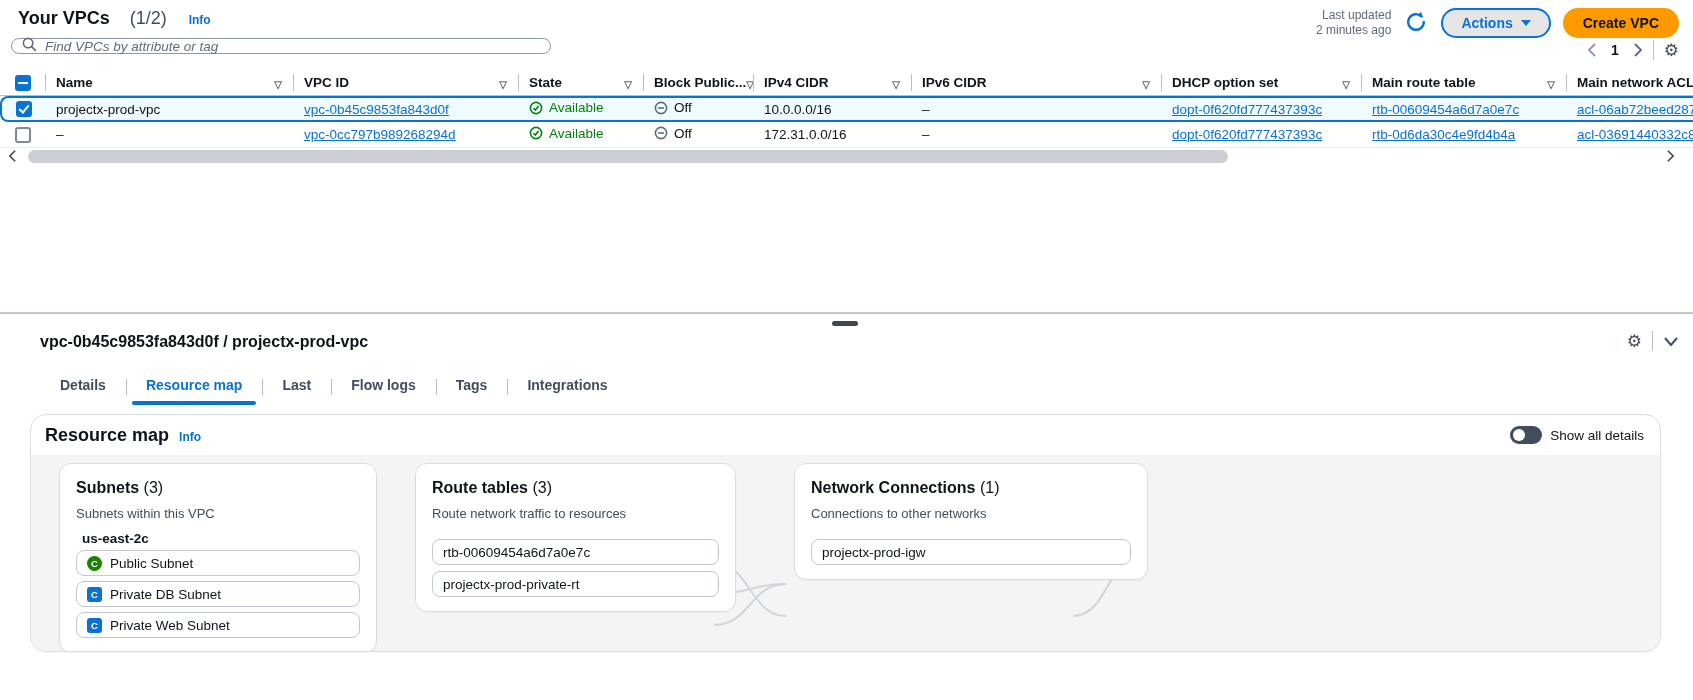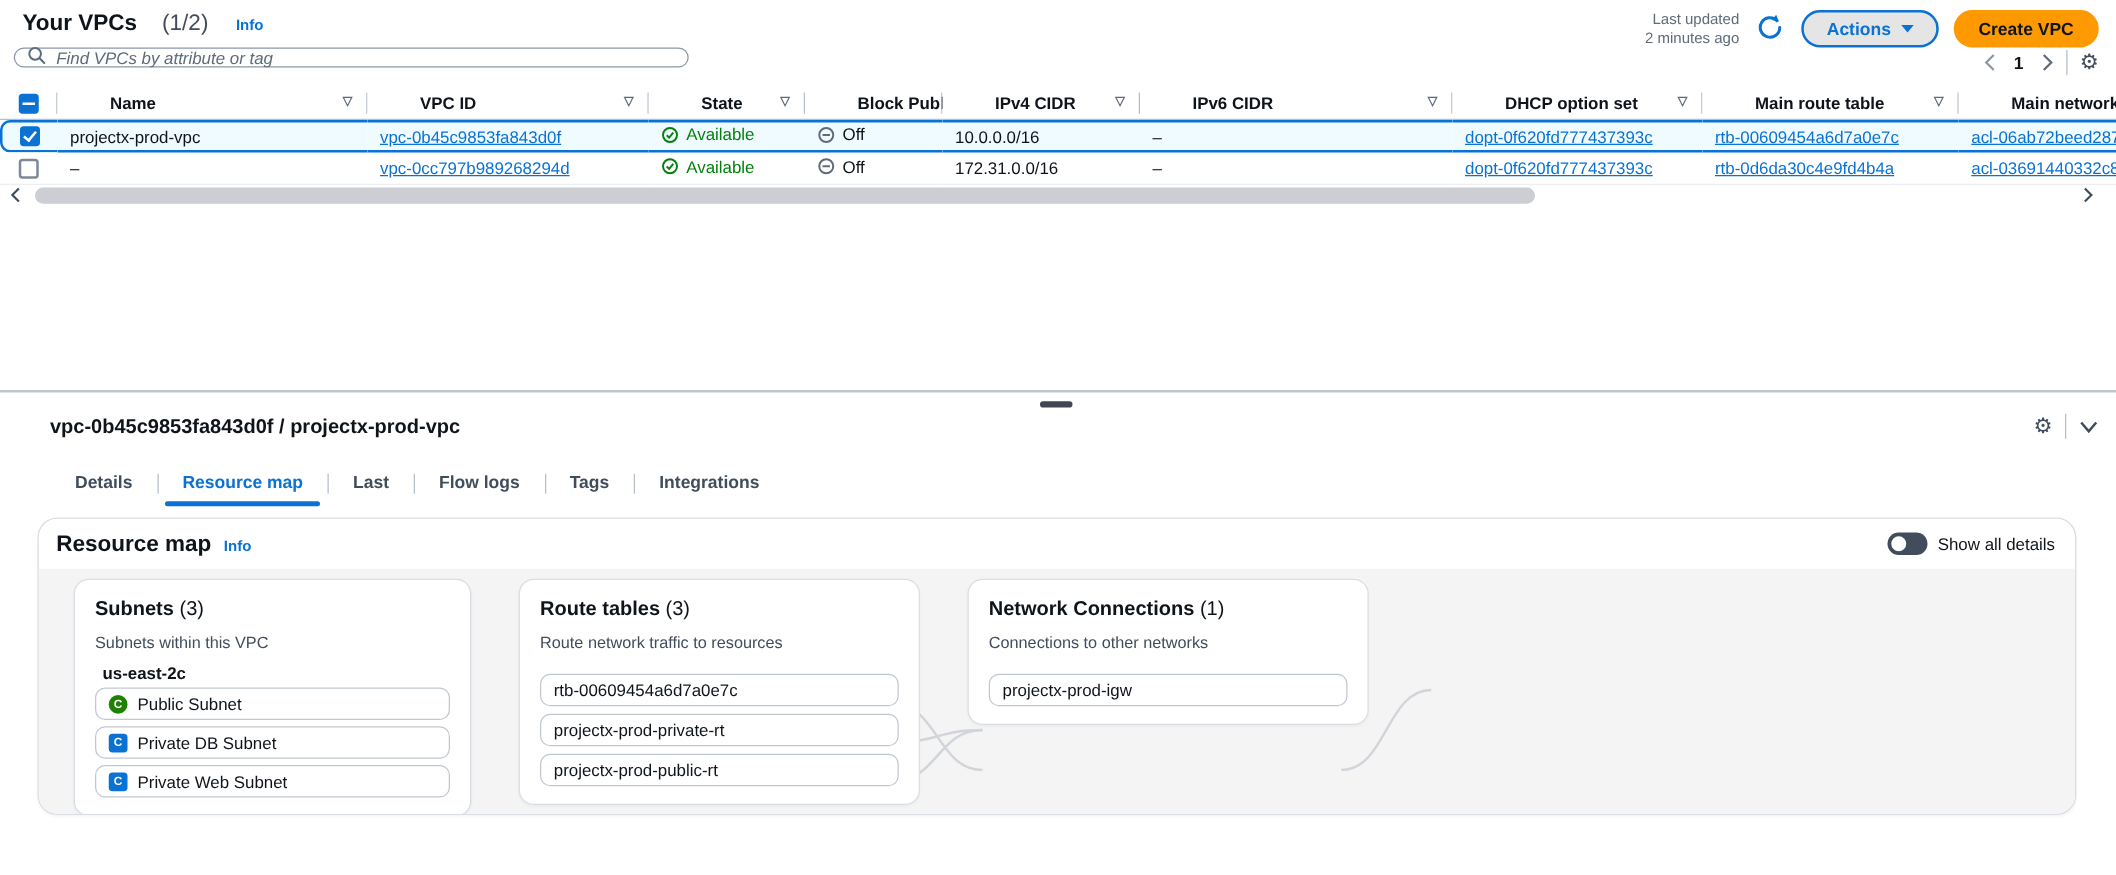--- a/index.html
+++ b/index.html
@@ -29,21 +29,21 @@
   .search-wrap input::placeholder { color:#5f6b7a; font-style:italic; }
   .top-controls { position:absolute; top:40px; right:14px; display:flex; align-items:center; gap:10px; }
   .page-num { font-weight:700; font-size:14px; color:#0f141a; padding:0 4px; }
   .v-sep { width:1px; height:20px; background:#b6bec9; }
 
   
   .table-clip { position:absolute; top:70px; left:0; width:1693px; height:80px; overflow:hidden; }
   table { border-collapse:separate; border-spacing:0; table-layout:fixed; width:1767px; font-size:13.5px; }
   th, td { height:26px; padding:0 8px 0 10px; text-align:left; white-space:nowrap; overflow:hidden; vertical-align:middle; }
   th { font-weight:700; font-size:13.5px; border-bottom:1px solid #b6bec9; position:relative; }
-  th .th-flex { display:flex; align-items:flex-start; justify-content:space-between;margin-left:32px; }
+  th .th-flex { display:flex; align-items:flex-end; justify-content:space-between; }
   .filter-ico { color:#5f6b7a; font-size:10px; margin-right:4px; }
   th.has-div::after { content:''; position:absolute; right:0; top:4px; bottom:4px; width:1px; background:#b6bec9; }
   tr.selected td { background:#f0fbff; border-top:2px solid #0972d3; border-bottom:2px solid #0972d3; }
   tr.selected td:first-child { border-left:2px solid #0972d3; border-top-left-radius:8px; border-bottom-left-radius:8px; }
   tr.plain td { border-bottom:1px solid #ebeef2; }
   td.cb-cell, th.cb-cell { text-align:center; padding:0; }
   .cb { width:16px; height:16px; border-radius:3px; display:inline-block; position:relative; vertical-align:middle; }
   .cb.all { background:#0972d3; }
   .cb.all::after { content:''; position:absolute; left:3px; right:3px; top:7px; height:2px; background:#fff; }
   .cb.checked { background:#0972d3; }
@@ -78,21 +78,21 @@
   .rm { position:absolute; top:100px; left:30px; width:1631px; height:238px; background:#fff; border:1px solid #d9dee4; border-radius:16px; box-shadow:0 1px 2px rgba(0,0,0,0.04); }
   .rm-header { height:40px; display:flex; align-items:center; justify-content:space-between; padding:0 16px 0 14px; }
   .rm-title { font-size:18px; font-weight:700; display:flex; align-items:baseline; gap:8px; }
   .rm-toggle-wrap { display:flex; align-items:center; gap:8px; font-size:13.5px; }
   .toggle { width:32px; height:18px; border-radius:9px; background:#414d5c; position:relative; cursor:pointer; }
   .toggle .knob { position:absolute; left:3px; top:3px; width:12px; height:12px; border-radius:50%; background:#fff; }
   .rm-body { position:absolute; top:40px; left:0; right:0; bottom:0; background:#f4f4f4; border-radius:0 0 15px 15px; padding:8px 0 0 28px; overflow:hidden; }
   #connector-layer { position:absolute; inset:0; z-index:0; pointer-events:none; }
   .cards { position:relative; z-index:1; display:flex; gap:38px; align-items:flex-start; }
   .card { background:#fff; border:1px solid #d9dee4; border-radius:12px; padding:14px 16px; box-shadow:0 1px 2px rgba(0,0,0,0.03); }
-  .card.vpc { width:316px; } .card.subnets { width:318px; } .card.rts { width:321px; } .card.conns { width:321px; }
+  .card.vpc { width:316px; } .card.subnets { width:318px; } .card.rts { width:321px; } .card.conns { width:354px;margin-left:20px; }
   .card-title { font-size:16px; font-weight:700; line-height:20px; }
   .card-title .count { font-weight:400; }
   .card-sub { font-size:13px; color:#414d5c; margin-top:8px; line-height:15px; }
   .item-list { margin-top:18px; display:flex; flex-direction:column; gap:6px; }
   .item-list.tight { margin-top:4px; gap:5px; }
   .group-label { margin-top:10px; padding-left:6px; font-size:13.5px; font-weight:700; line-height:15px; }
   .item-box { height:26px; border:1px solid #c1c7d0; border-radius:8px; background:#fff; display:flex; align-items:center; gap:8px; padding:0 10px; font-size:13.5px; white-space:nowrap; cursor:pointer; }
   .subnet-badge { width:15px; height:15px; display:inline-flex; align-items:center; justify-content:center; color:#fff; font-size:9.5px; font-weight:700; flex:none; }
   .subnet-badge.public { background:#1d8102; border-radius:50%; }
   .subnet-badge.private { background:#0972d3; border-radius:3px; }
@@ -368,21 +368,20 @@
 
         <div class="card rts">
           <div class="card-title">
             <span>Route tables</span>
             <span class="count">(3)</span>
           </div>
           <div class="card-sub">Route network traffic to resources</div>
           <div class="item-list">
             <div class="item-box">rtb-00609454a6d7a0e7c</div>
             <div class="item-box">projectx-prod-private-rt</div>
-            <div class="item-box">projectx-prod-public-rt</div>
           </div>
         </div>
 
         <div class="card conns">
           <div class="card-title">
             <span>Network Connections</span>
             <span class="count">(1)</span>
           </div>
           <div class="card-sub">Connections to other networks</div>
           <div class="item-list">

